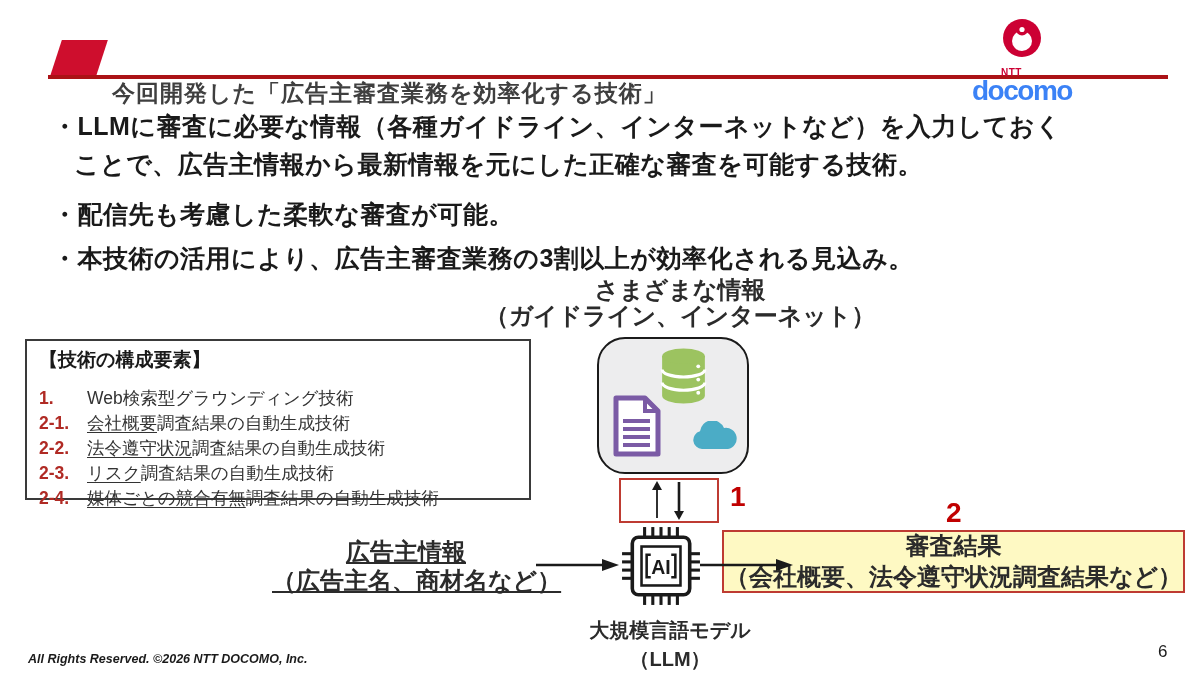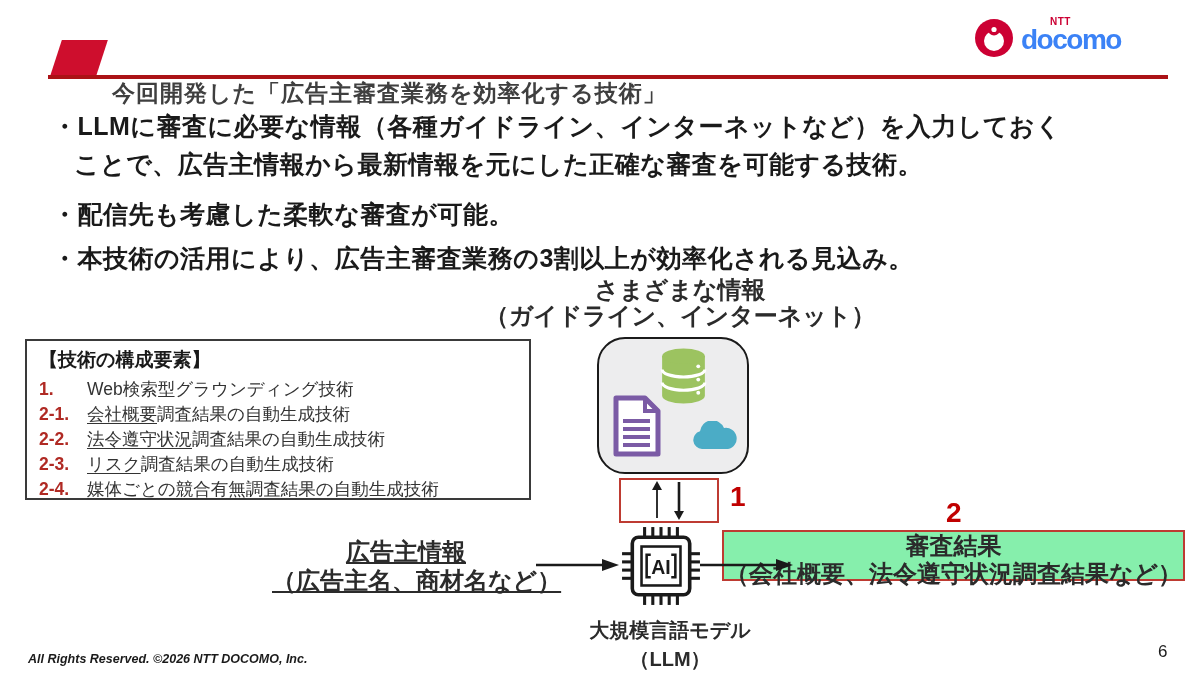--- a/index.html
+++ b/index.html
@@ -14,21 +14,21 @@
   
   .hdr-shape {
     left: 56px; top: 40px; width: 46px; height: 36px;
     background: #CE0E2D; transform: skewX(-18deg);
   }
   .hdr-line { left: 48px; top: 75px; width: 1120px; height: 4px; background: #AB1216; }
   .hdr-title {
     left: 112px; top: 42px; font-size: 23px; font-weight: 600;
     color: #3F3F3F; letter-spacing: 1px; white-space: nowrap; margin-top: 36px;
   }
-  .logo { left: 972px; top: 16px; display: flex; align-items: center; gap: 5px; }
+  .logo { left: 972px; top: 16px; display: flex; align-items: center; gap: 5px; flex-direction: column; }
   .logo-textwrap { position: relative; }
   .logo-text {
     font-size: 28px; font-weight: 800; color: #3b82f6;
     letter-spacing: -1.5px; line-height: 44px;
   }
   .logo-ntt {
     position: absolute; top: -2px; left: 29px;
     font-size: 10px; font-weight: 700; color: #CC0033; letter-spacing: 0.5px;
   }
 
@@ -40,21 +40,21 @@
   .b1l1 { top: 110px; }
   .b1l2 { top: 148px; left: 74px; }
   .b2   { top: 198px; }
   .b3   { top: 242px; }
 
   
   .tech-box {
     left: 25px; top: 339px; width: 506px; height: 161px;
     border: 2px solid #3A3A3A; background: #ffffff; padding: 6px 10px 4px 12px;
   }
-  .tech-title { font-size: 19px; font-weight: 700; color: #1A1A1A; margin-bottom: 4px; }
+  .tech-title { font-size: 19px; font-weight: 700; color: #1A1A1A; margin-bottom: 13px; }
   .tech-item { display: flex; font-size: 17.5px; color: #333333; line-height: 25px; white-space: nowrap; }
   .tech-num { min-width: 48px; font-weight: 700; color: #B02A24; }
   .tech-item:nth-child(1) .tech-text { }
   .tech-u { text-decoration: underline; text-underline-offset: 3px; }
 
   
   .dlabel { font-size: 24px; font-weight: 700; color: #2B2B2B; text-align: center; white-space: nowrap; }
   .info-label  { left: 470px; top: 277px; width: 420px; line-height: 26px; }
   .adv-label   { left: 272px; top: 537px; width: 268px; line-height: 29px; text-decoration: underline; }
   .llm-label   { left: 565px; top: 616px; width: 210px; line-height: 29px; font-size: 20px; }
@@ -64,22 +64,22 @@
     left: 597px; top: 337px; width: 152px; height: 137px;
     background: #EDEDEE; border: 2.5px solid #1A1A1A; border-radius: 28px;
   }
 
   
   .exchange-box {
     left: 619px; top: 478px; width: 100px; height: 45px;
     border: 2px solid #BE3B32; background: #ffffff;
   }
   .result-box {
-    left: 722px; top: 530px; width: 463px; height: 51px;
-    border: 2.5px solid #BE3B32; background: #86efac;
+    left: 722px; top: 530px; width: 463px; height: 63px;
+    border: 2.5px solid #BE3B32; background: #fef9c3;
     display: flex; flex-direction: column; justify-content: space-between;
   }
   .result-box .dlabel { position: static; line-height: 28px; }
   .marker { font-size: 28px; font-weight: 800; color: #C00000; }
   .marker-1 { left: 730px; top: 481px; }
   .marker-2 { left: 946px; top: 497px; }
 
   
   .copyright {
     left: 28px; top: 652px; font-size: 12.5px; font-style: italic;

